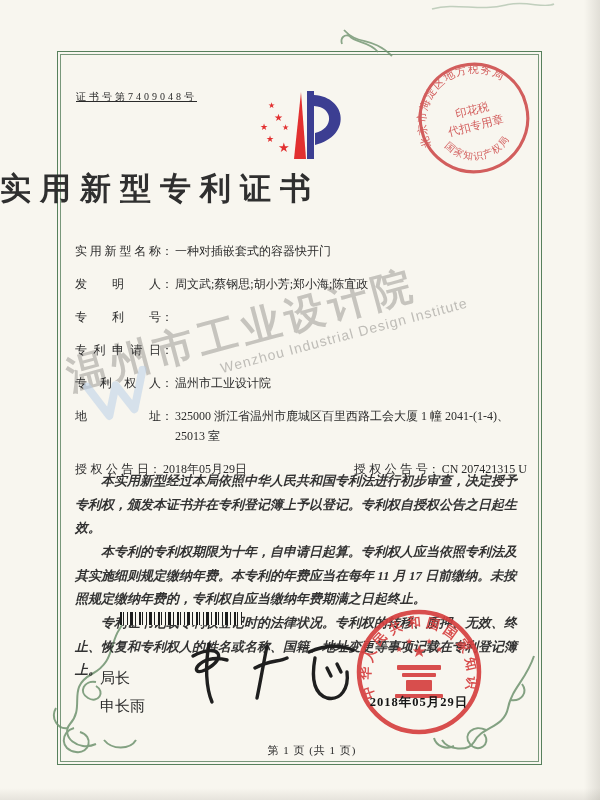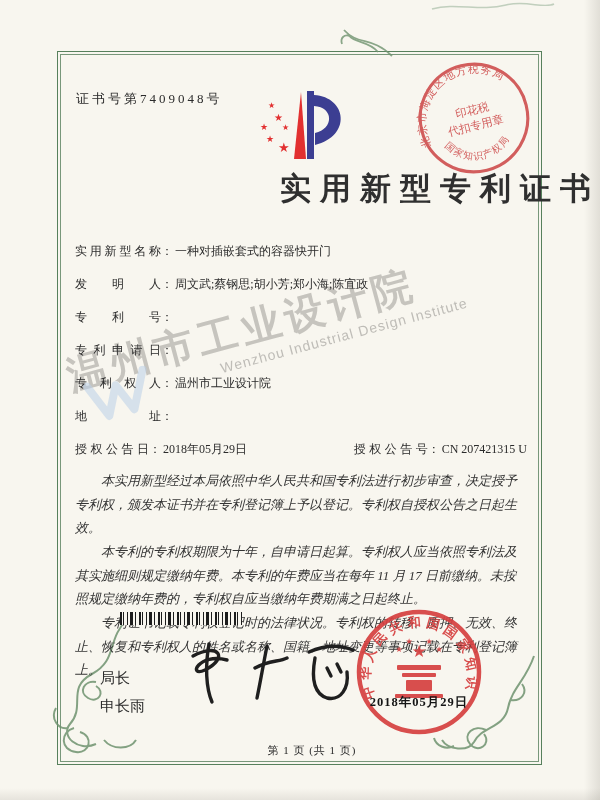--- a/index.html
+++ b/index.html
@@ -10,39 +10,39 @@
     color:#2b2b2b;
   }
   .scan-shade-right{position:absolute;top:0;right:0;width:16px;height:100%;
     background:linear-gradient(90deg,rgba(0,0,0,0) 0%,rgba(120,115,105,.18) 100%);z-index:9;}
   .scan-shade-bottom{position:absolute;left:0;bottom:0;width:100%;height:12px;
     background:linear-gradient(180deg,rgba(0,0,0,0) 0%,rgba(120,115,105,.14) 100%);z-index:9;}
 
   .frame{position:absolute;left:57px;top:51px;width:483px;height:712px;border:1px solid #57805c;z-index:2;}
   .frame-inner{position:absolute;inset:2px;border:1px solid #6d967250;border-color:#57805c;opacity:.8;}
 
-  .cert-no{position:absolute;left:76px;top:90px;font-size:13px;letter-spacing:3px;z-index:4;}
+  .cert-no{position:absolute;left:76px;top:90px;font-size:10px;letter-spacing:3px;z-index:4;text-decoration:underline;}
 
   .logo{position:absolute;left:244px;top:86px;width:112px;height:82px;z-index:4;}
 
-  .title{position:absolute;left:0;top:168px;width:100%;text-align:right;
+  .title{position:absolute;left:0;top:168px;width:100%;text-align:left;
     font-size:31px;font-weight:700;letter-spacing:9px;color:#2f2f2f;z-index:4;}
 
   .fields{position:absolute;left:75px;top:241px;width:452px;z-index:4;font-size:12px;}
   .frow{margin-bottom:13px;display:flex;line-height:20px;}
   .flabel{display:inline-block;width:86px;text-align:justify;text-align-last:justify;flex:0 0 86px;}
   .fcolon{flex:0 0 14px;}
   .fvalue{flex:1 1 auto;max-width:345px;}
   .grant-row{display:flex;justify-content:space-between;margin-bottom:8px;}
   .grant-cell{display:flex;}
   .grant-cell .flabel{width:74px;flex-basis:74px;}
 
   .body-text{position:absolute;left:75px;top:469px;width:452px;z-index:4;
     font-size:13px;line-height:1.82;font-style:italic;color:#333;}
-  .body-text p{margin:0;text-indent:2em;}
+  .body-text p{margin:0;text-indent:2em;font-weight:bold;}
 
   .barcode{position:absolute;left:120px;top:612px;width:122px;height:13px;z-index:4;
     background:repeating-linear-gradient(90deg,
       #1c1c1c 0 2px,#f8f6ef 2px 3px,#1c1c1c 3px 4px,#f8f6ef 4px 7px,
       #1c1c1c 7px 8px,#f8f6ef 8px 10px,#1c1c1c 10px 13px,#f8f6ef 13px 15px,
       #1c1c1c 15px 16px,#f8f6ef 16px 19px);}
 
   .issuer{position:absolute;left:100px;top:651px;z-index:4;font-size:15px;line-height:28px;
     font-family:"Liberation Sans","DejaVu Sans",sans-serif;margin-top:13px;}
   .signature{position:absolute;left:175px;top:622px;width:190px;height:88px;z-index:4;}
@@ -144,20 +144,21 @@
       <span class="fcolon">：</span>
   </div>
   <div class="frow">
     <span class="flabel">专利权人</span>
       <span class="fcolon">：</span>
     <span class="fvalue">温州市工业设计院</span>
   </div>
   <div class="frow">
     <span class="flabel">地址</span>
       <span class="fcolon">：</span>
+    <span class="fvalue">325000 浙江省温州市鹿城区百里西路工会大厦 1 幢 2041-(1-4)、25013 室</span>
   </div>
   <div class="frow grant-row">
     <span class="grant-cell">
       <span class="flabel">授权公告日</span>
         <span class="fcolon">：</span>
       <span>2018年05月29日</span>
     </span>
     <span class="grant-cell">
       <span class="flabel">授权公告号</span>
         <span class="fcolon">：</span>

